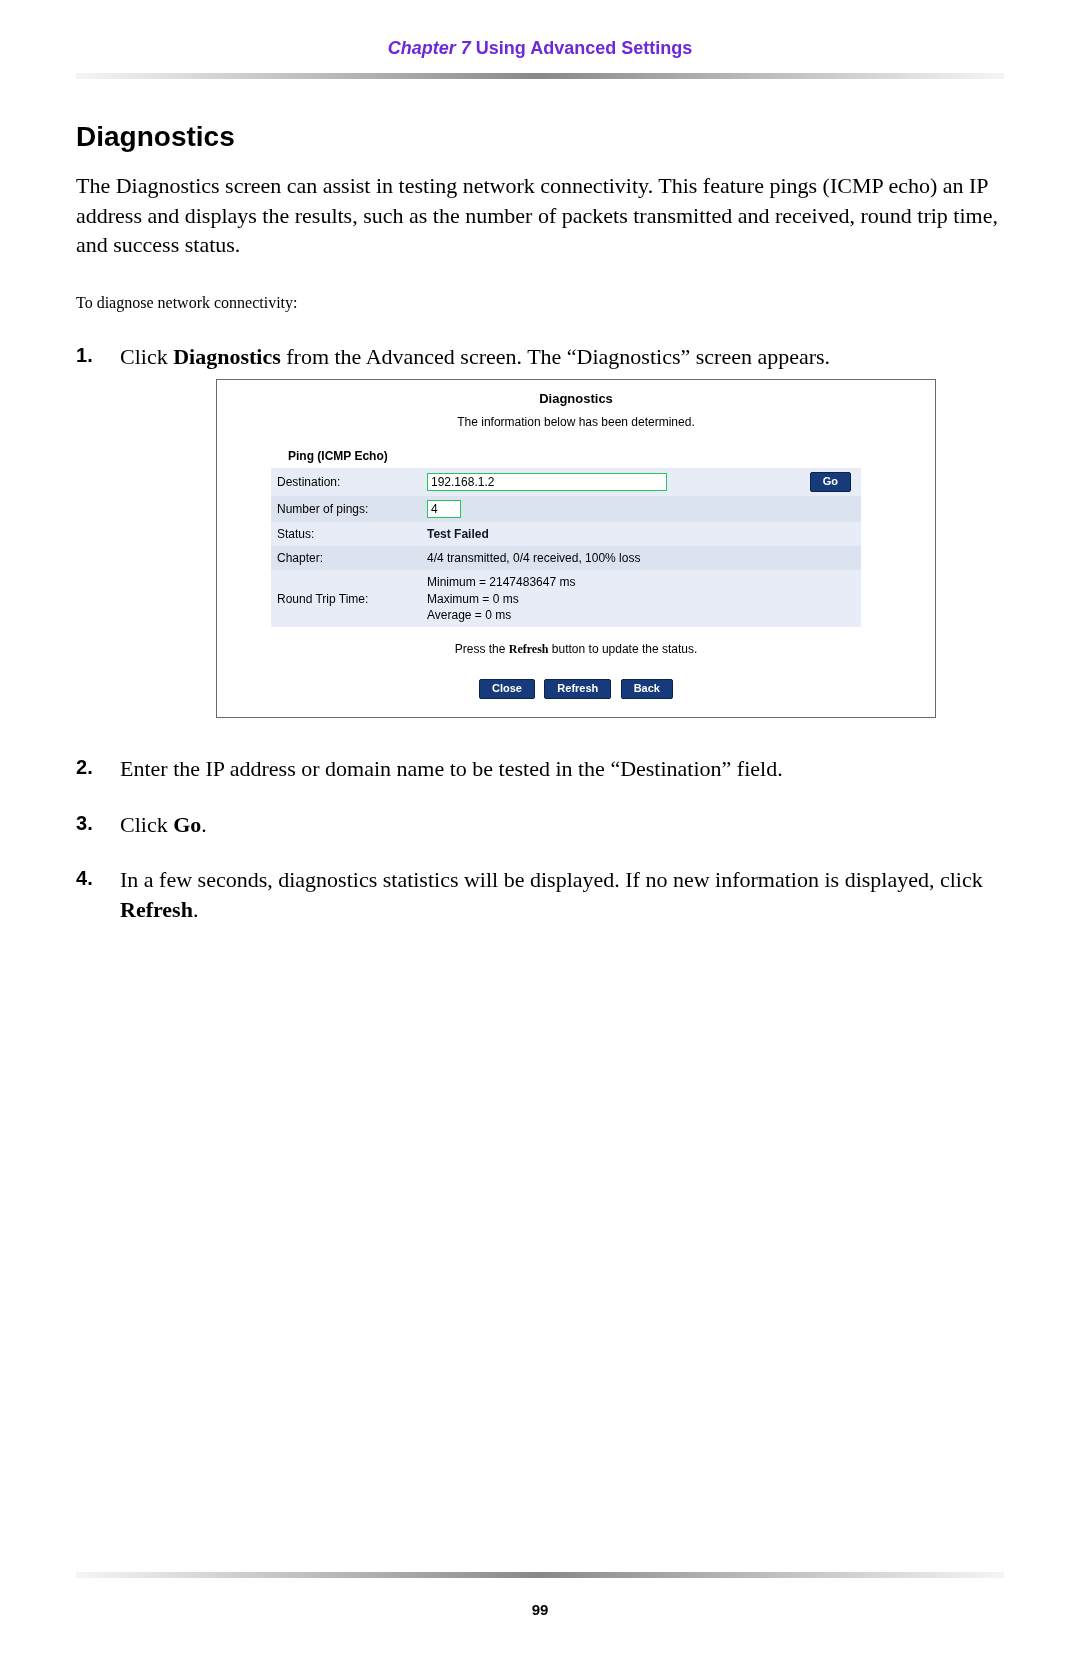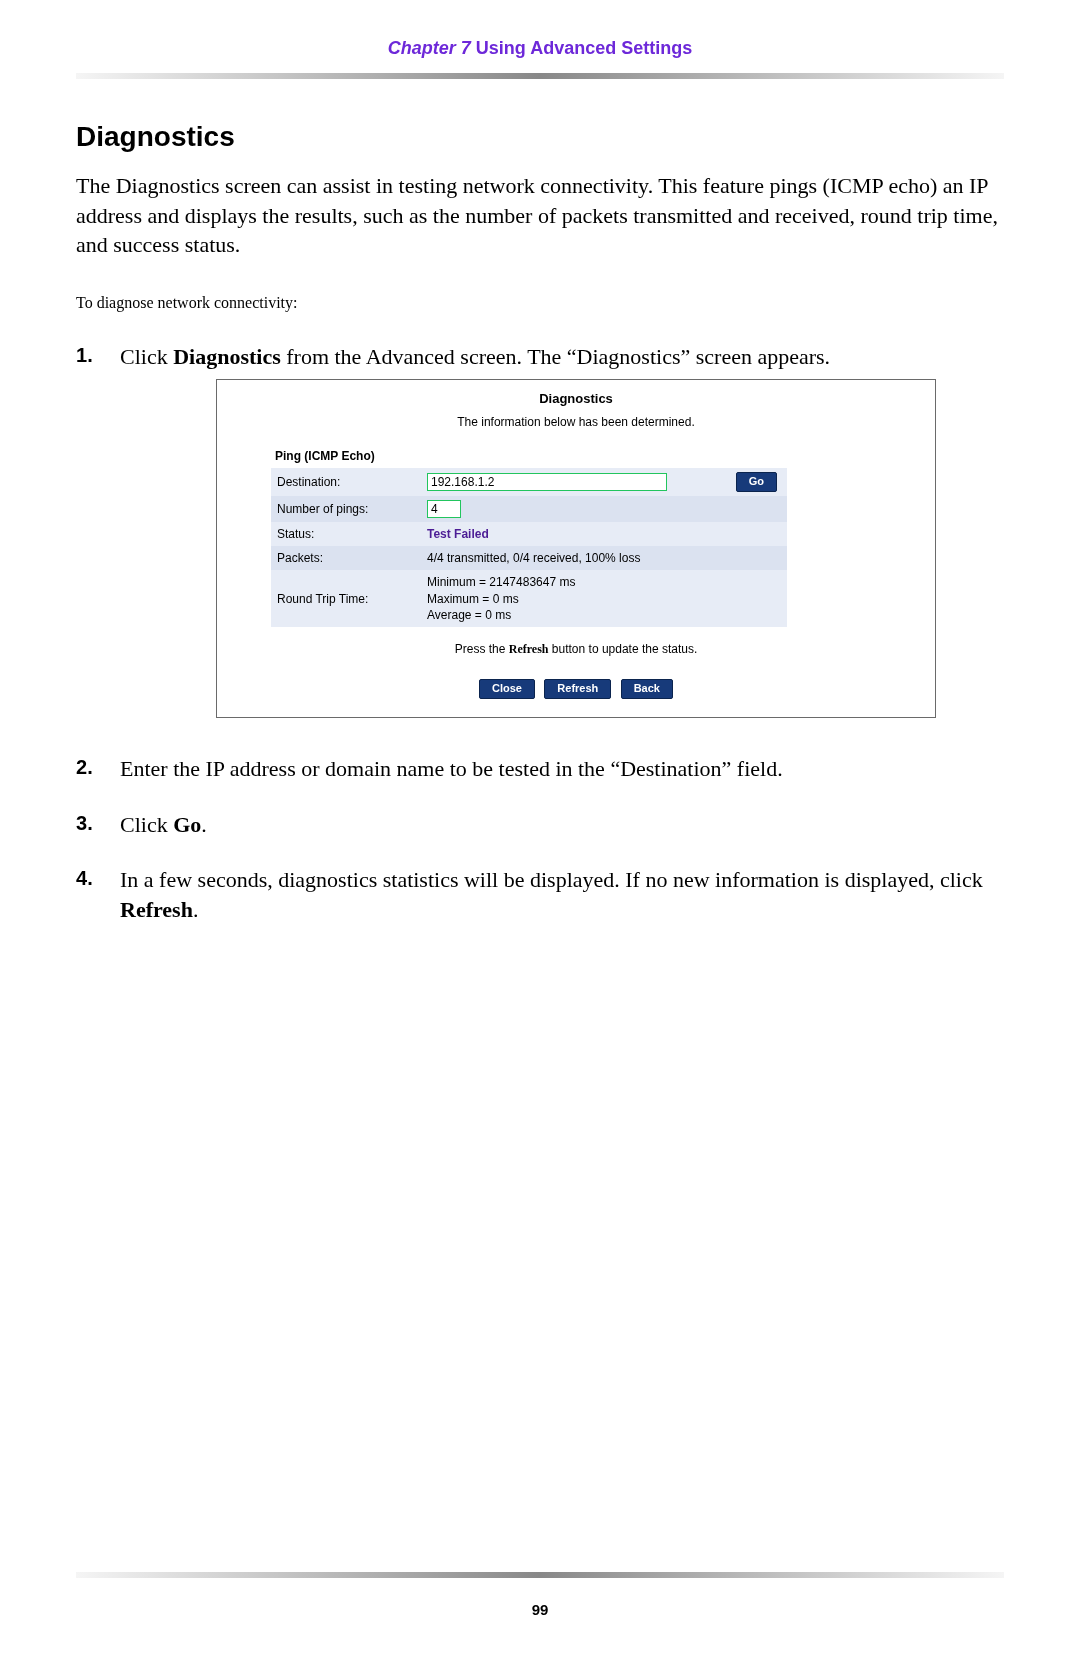--- a/index.html
+++ b/index.html
@@ -106,37 +106,37 @@
   .panel-note::before {
     content: "•";
     position: absolute;
     left: 0;
     top: 0;
     font-size: 12px;
   }
   .ping-heading {
     font-weight: bold;
     font-size: 12px;
-    margin: 0 0 4px 48px;
+    margin: 0 0 4px 61px;
   }
   table.diag {
-    width: 516px;
+    width: 590px;
     margin: 0 0 0 44px;
     border-collapse: collapse;
     font-size: 12px;
   }
   table.diag tr { background: #e7ecf6; }
   table.diag tr.alt { background: #dbe2f0; }
   table.diag td {
     padding: 4px 6px;
     vertical-align: middle;
   }
   table.diag td.label { width: 150px; }
   table.diag td.value { }
-  .status-fail { color: #4c1d95; font-weight: bold; }
+  .status-fail { color: #0f172a; font-weight: bold; }
   .inp {
     font-family: Verdana, Geneva, sans-serif;
     font-size: 12px;
     background: #fff;
     border: 1px solid #22c55e;
     padding: 1px 3px;
     height: 18px;
   }
   .inp.dest { width: 240px; }
   .inp.num { width: 34px; }
@@ -224,21 +224,21 @@
               <td class="label">Number of pings:</td>
               <td class="value" colspan="2">
                 <input class="inp num" value="4" style="">
               </td>
             </tr>
             <tr>
               <td class="label">Status:</td>
               <td class="value" colspan="2"><span class="status-fail">Test Failed</span></td>
             </tr>
             <tr class="alt">
-              <td class="label">Packets:</td>
+              <td class="label">Chapter:</td>
               <td class="value" colspan="2">4/4 transmitted, 0/4 received, 100% loss</td>
             </tr>
             <tr>
               <td class="label">Round Trip Time:</td>
               <td class="value" colspan="2">
                 <span>Minimum = 2147483647 ms</span><br>
                 <span>Maximum = 0 ms</span><br>
                 <span>Average = 0 ms</span>
               </td>
             </tr>

